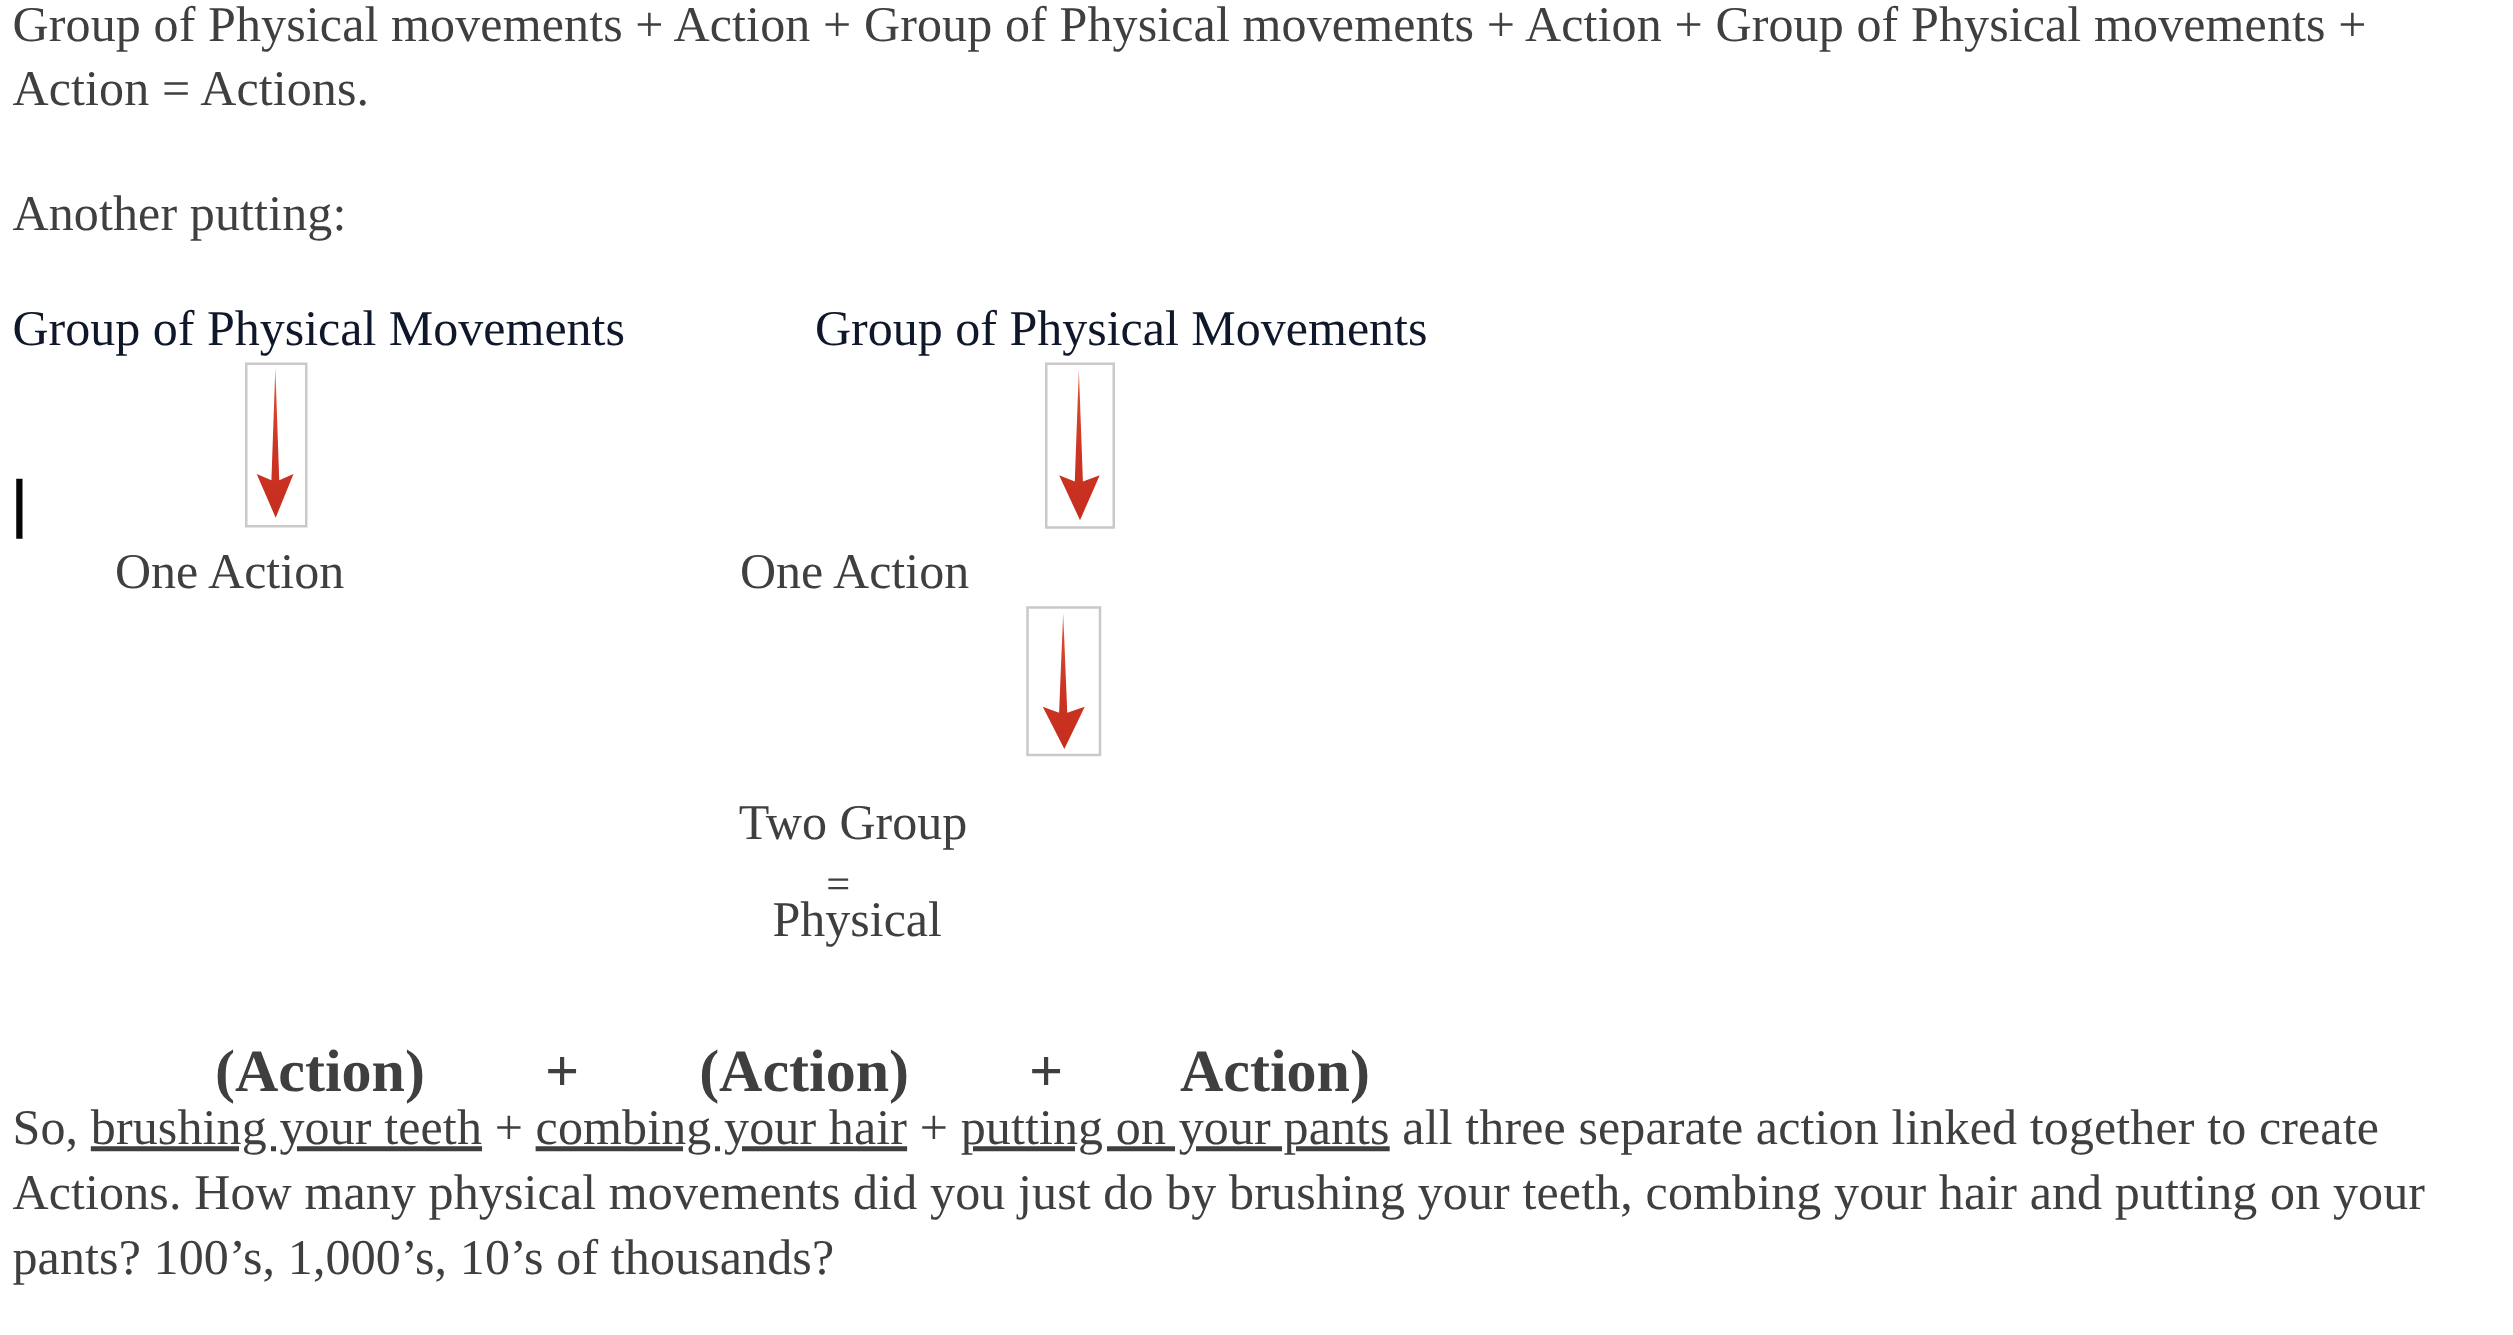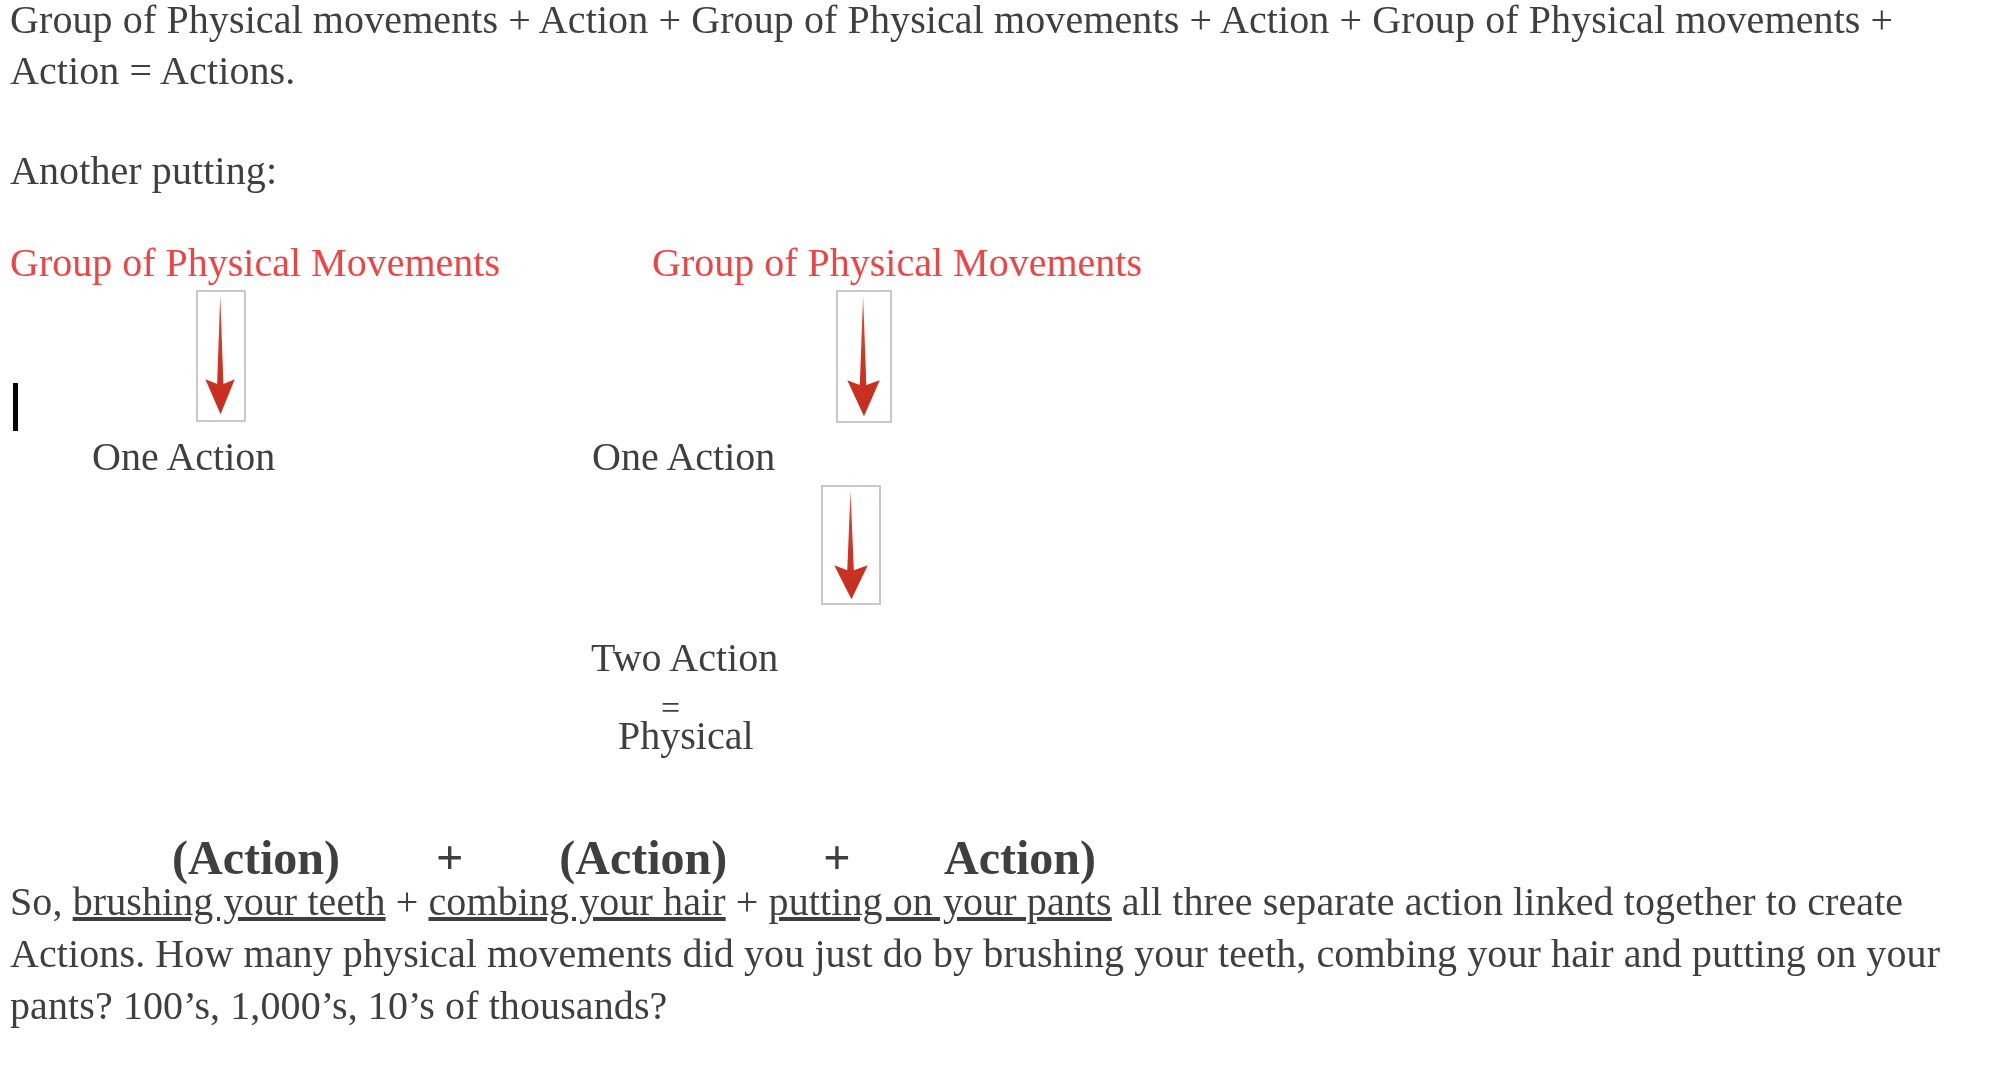--- a/index.html
+++ b/index.html
@@ -42,21 +42,21 @@
   #another-example {
     left: 10px;
     top: 145px;
   }
 
   
   .col-header {
     position: absolute;
     font-size: 40px;
     line-height: 48px;
-    color: #ef4444;
+    color: #0f172a;
     white-space: nowrap;
   }
   #col1-header { left: 10px;  top: 239px; }
   #col2-header { left: 652px; top: 239px; }
 
   
   #text-caret {
     position: absolute;
     left: 13px;
     top: 383px;
@@ -178,21 +178,21 @@
         </linearGradient>
       </defs>
       <path d="M29.5 3 L33 86 L48 81 L30.5 116 L12 81 L26 86 Z" fill="url(#g3)"></path>
     </svg>
   </div>
 
   <div class="arrow-label" id="label-one-action-1">One Action</div>
 
   <div class="arrow-label" id="label-one-action-2">One Action</div>
 
-  <div class="arrow-label" id="label-two-action">Two Action</div>
+  <div class="arrow-label" id="label-two-action">Two Group</div>
 
   <div class="arrow-label" id="label-equals">=</div>
 
   <div class="arrow-label" id="label-actions">Physical</div>
 
   <div id="action-sum-row">(Action)        +        (Action)        +        Action)</div>
 
   <div class="para" id="closing-para"><span>So, </span><span class="u">brushing your teeth</span><span> + </span><span class="u">combing your hair</span><span> + </span><span class="u">putting on your pants</span><span> all three separate action linked together to create </span><span class="b">Actions.</span><span> How many physical movements did you just do by brushing your teeth, combing your hair and putting on your pants? 100’s, 1,000’s, 10’s of thousands?</span></div>
 
 </div>

